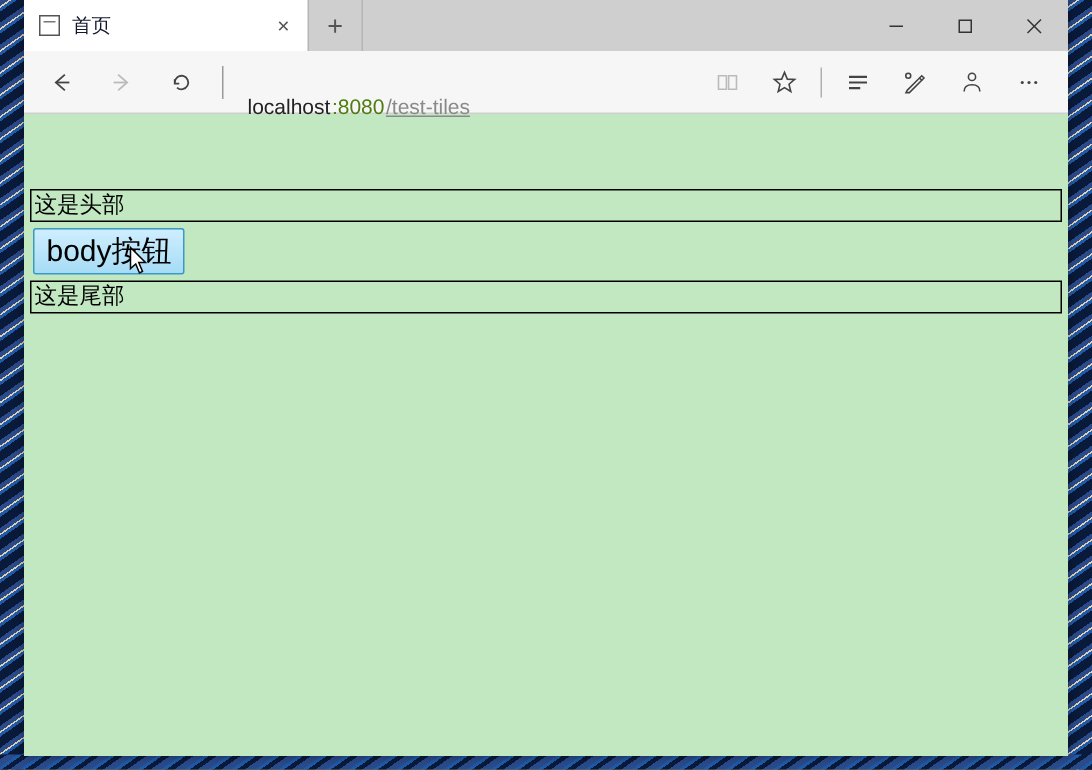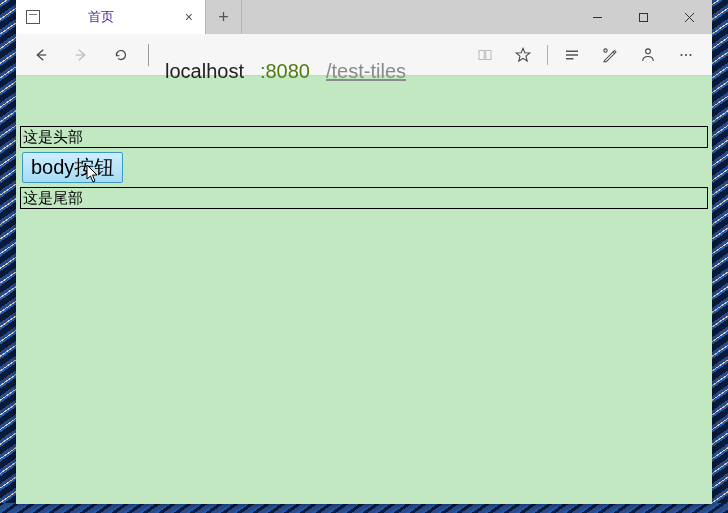--- a/index.html
+++ b/index.html
@@ -72,25 +72,24 @@
       position: relative;
     }
     .tab .page-icon::after {
       content: "";
       position: absolute;
       left: 2px; right: 2px; top: 3px;
       border-top: 1px solid #777;
     }
     .tab-title {
       flex: 1;
-      color: #4c1d95;
+      color: #0f172a;
       font-size: 13px;
       white-space: nowrap;
       overflow: hidden;
-      margin-left: 40px;
     }
     .tab-close {
       font-size: 14px;
       color: #555;
       cursor: pointer;
       padding: 0 2px;
       line-height: 1;
     }
     .new-tab {
       width: 36px;
@@ -140,23 +139,23 @@
     .addr-sep {
       width: 1px;
       height: 22px;
       background: #9a9a9a;
       margin: 0 8px 0 4px;
     }
     .address {
       flex: 1;
       display: flex;
       align-items: baseline;
-      font-size: 20px;
+      font-size: 14px;
       color: #222;
-      gap: 16px;
+      gap: 1px;
       padding-left: 2px;
       margin-top: 33px;
     }
     .address .host { color: #222; }
     .address .port { color: #4d7c0f; }
     .address .path { color: #8a8a8a; text-decoration: underline; }
     .actions {
       display: flex;
       align-items: center;
       gap: 2px;

